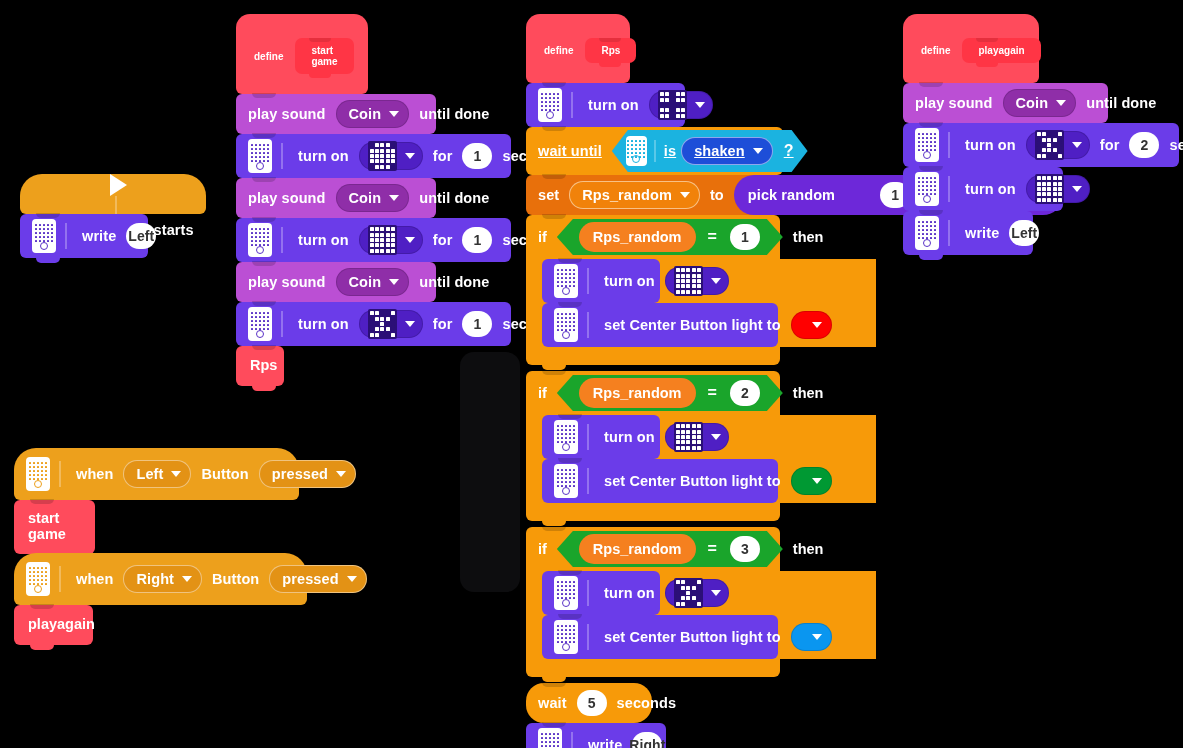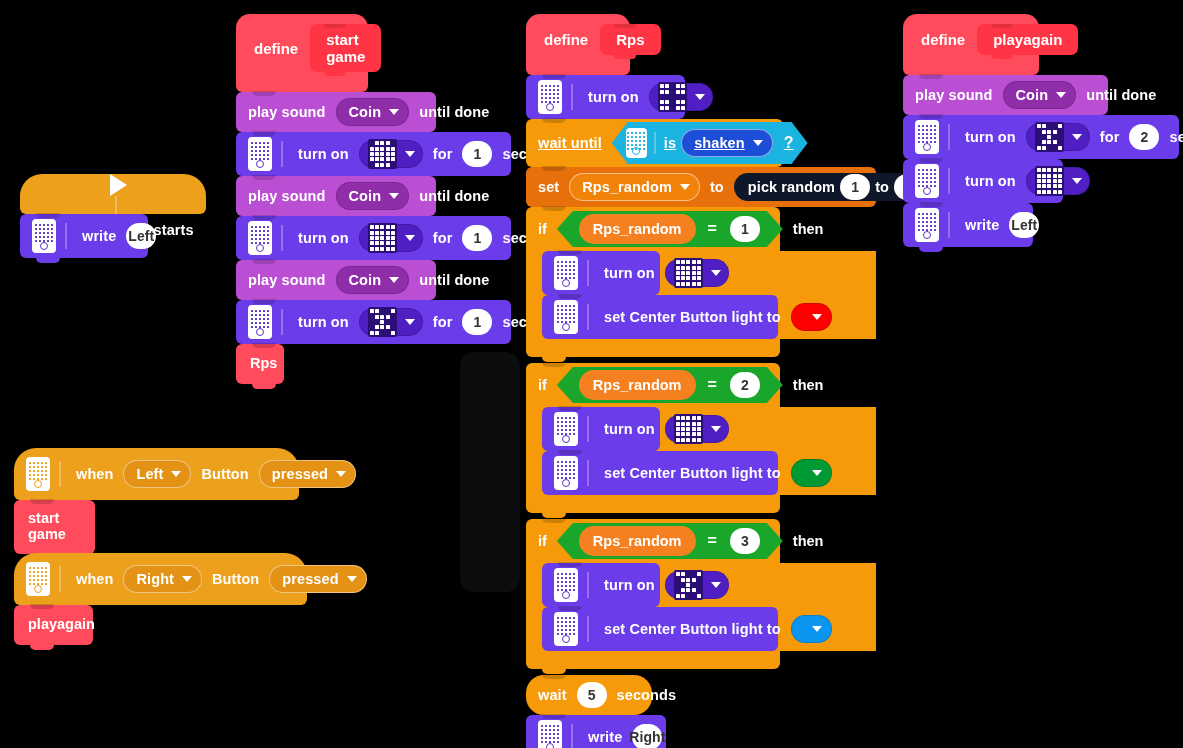--- a/index.html
+++ b/index.html
@@ -183,30 +183,31 @@
     padding: 0 6px;
     margin: 0 5px;
     color: #fff;
     font-weight: bold;
     font-size: 14.5px;
     clip-path: polygon(14px 0, 100% 0, calc(100% - 14px) 100%, 0 100%);
   }
   .hex-green { background: #1aa52b; clip-path: polygon(16px 0, calc(100% - 16px) 0, 100% 50%, calc(100% - 16px) 100%, 16px 100%, 0 50%); padding: 0 18px; }
   .hex-cyan  { background: #1bb3e0; clip-path: polygon(16px 0, calc(100% - 16px) 0, 100% 50%, calc(100% - 16px) 100%, 16px 100%, 0 50%); padding: 0 14px; height: 42px; }
   .pickrand {
-    background: #0f172a;
+    background: #6d28d9;
     border-radius: 999px;
-    height: 28px;
+    height: 40px;
     display: inline-flex;
     align-items: center;
     padding: 0 14px;
     margin-left: 5px;
     font-size: 14.5px;
     font-weight: bold;
     color: #fff;
+    gap: 40px;
   }
 
   
   .cblock { position: relative; }
   .cblock .c-head {
     background: #f79a09;
     border-top-left-radius: 6px;
     border-top-right-radius: 6px;
     display: flex;
     align-items: center;
@@ -243,24 +244,24 @@
     border-bottom-left-radius:5px; border-bottom-right-radius:5px;
     background: #f79a09;
   }
 
   
   .define {
     background: #ff4b5c;
     border-radius: 14px 14px 6px 6px;
     display: flex;
     align-items: center;
-    padding: 10px 22px 20px 18px;
+    padding: 24px 22px 20px 18px;
     color: #fff;
     font-weight: bold;
-    font-size: 15px;
+    font-size: 10px;
   }
   .proto {
     background: #ff3545;
     border-radius: 7px;
     padding: 7px 16px;
     margin-left: 12px;
     position: relative;
   }
   .proto::before {
     content:""; position:absolute; left:14px; top:0;

